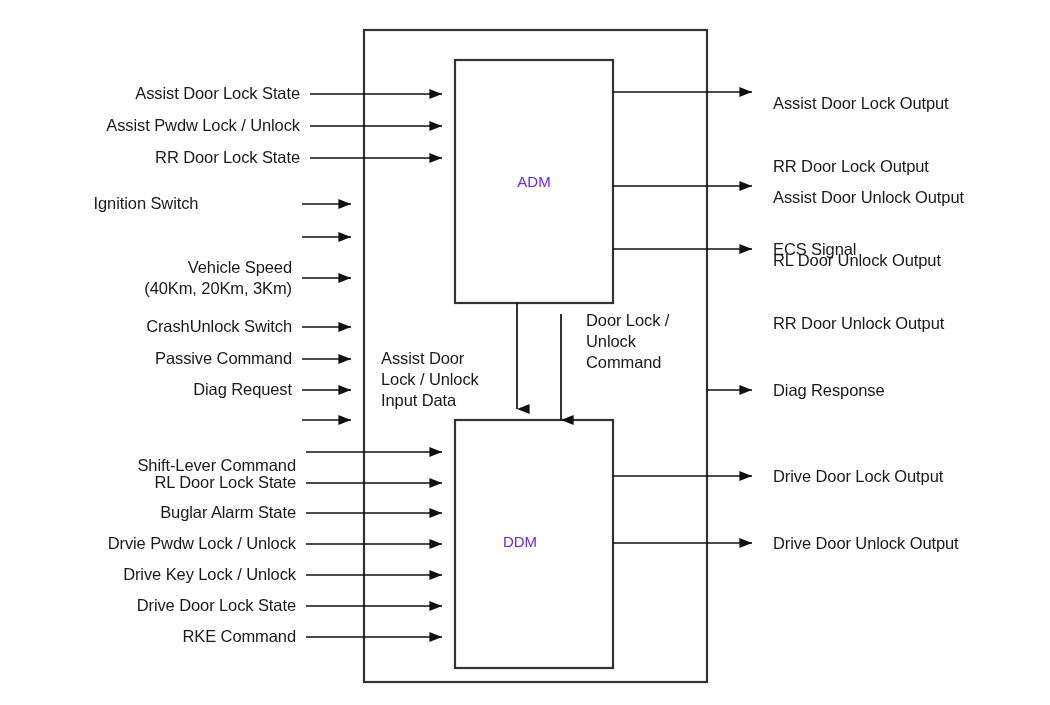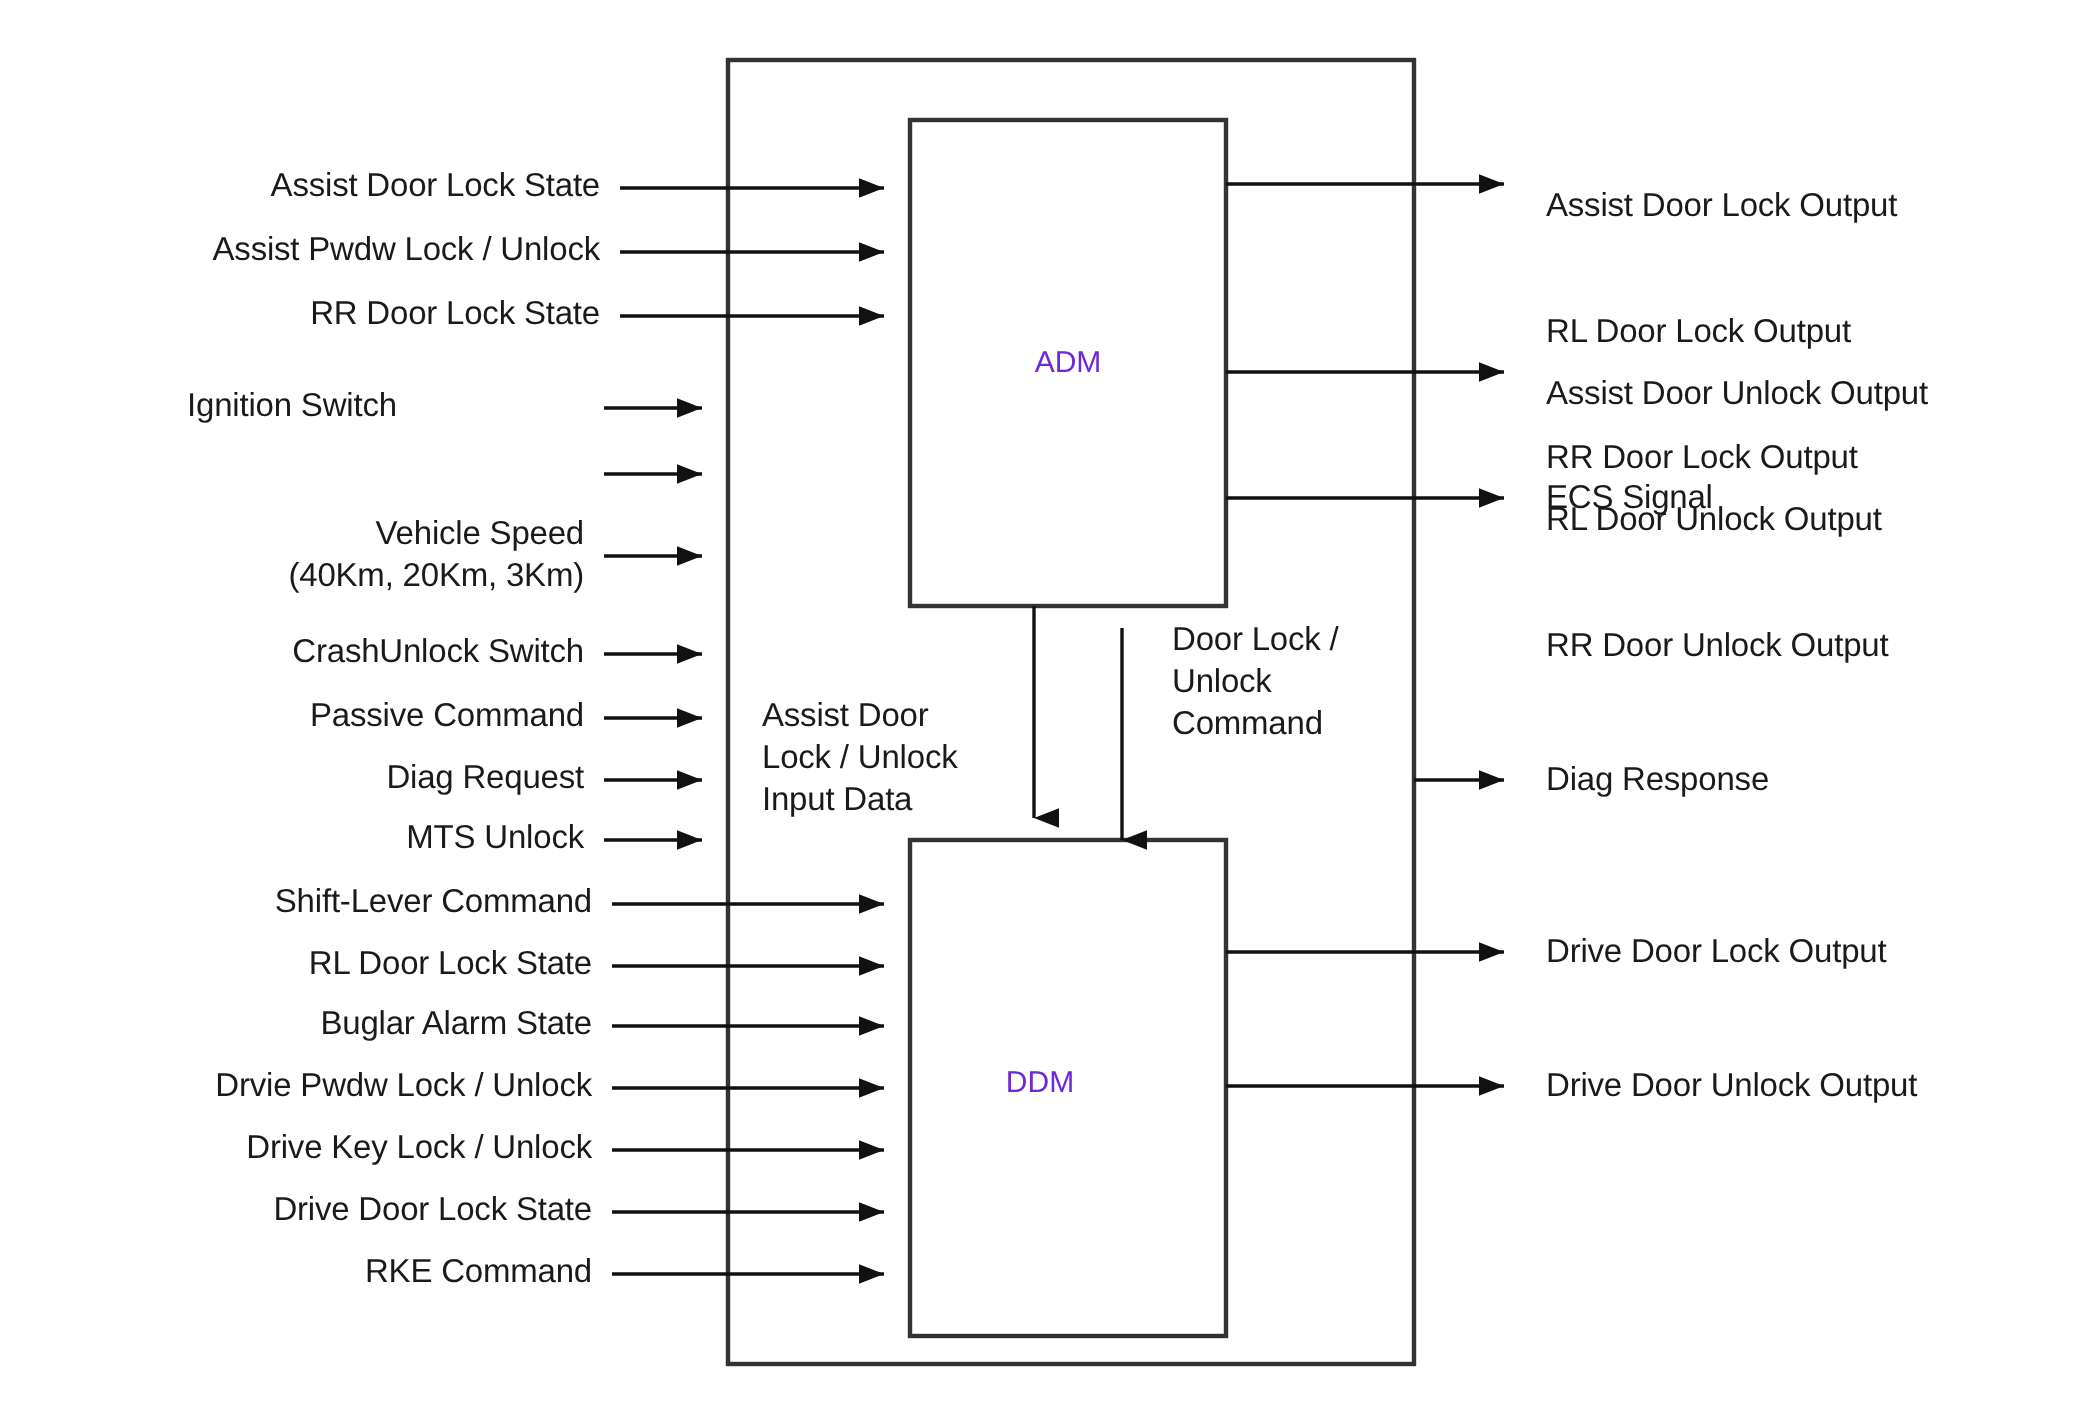--- a/index.html
+++ b/index.html
@@ -118,40 +118,38 @@
   <div class="lbl r" style="left:0px; top:83px; width:300px;">Assist Door Lock State</div>
   <div class="lbl r" style="left:0px; top:115px; width:300px;">Assist Pwdw Lock / Unlock</div>
   <div class="lbl r" style="left:0px; top:147px; width:300px;">RR Door Lock State</div>
 
   <div class="lbl r" style="left:0px; top:193px; width:292px;text-align:center;">Ignition Switch</div>
   <div class="lbl r" style="left:0px; top:257px; width:292px;">Vehicle Speed
 (40Km, 20Km, 3Km)</div>
   <div class="lbl r" style="left:0px; top:316px; width:292px;">CrashUnlock Switch</div>
   <div class="lbl r" style="left:0px; top:348px; width:292px;">Passive Command</div>
   <div class="lbl r" style="left:0px; top:379px; width:292px;">Diag Request</div>
-  <div class="lbl r" style="left:0px; top:409px; width:292px;">MTS Unlock</div>
 
-  <div class="lbl r" style="left:0px; top:441px; width:296px;">Shift-Lever Command</div>
+  <div class="lbl r" style="left:0px; top:455px; width:296px;">Shift-Lever Command</div>
   <div class="lbl r" style="left:0px; top:472px; width:296px;">RL Door Lock State</div>
   <div class="lbl r" style="left:0px; top:502px; width:296px;">Buglar Alarm State</div>
   <div class="lbl r" style="left:0px; top:533px; width:296px;">Drvie Pwdw Lock / Unlock</div>
   <div class="lbl r" style="left:0px; top:564px; width:296px;">Drive Key Lock / Unlock</div>
   <div class="lbl r" style="left:0px; top:595px; width:296px;">Drive Door Lock State</div>
   <div class="lbl r" style="left:0px; top:626px; width:296px;">RKE Command</div>
 
   <div class="lbl l" style="left:381px; top:320px; width:110px;margin-top:28px;">Assist Door
 Lock / Unlock
 Input Data</div>
   <div class="lbl c" style="left:586px; top:310px; width:115px;">Door Lock /
 Unlock
 Command</div>
 
   <div class="lbl l" style="left:773px; top:51px; width:270px;">
     <div>Assist Door Lock Output</div>
-    <div>RL Door Lock Output</div>
     <div>RR Door Lock Output</div>
   </div>
 
   <div class="lbl l" style="left:773px; top:145px; width:270px;">
     <div>Assist Door Unlock Output</div>
     <div>RL Door Unlock Output</div>
     <div>RR Door Unlock Output</div>
   </div>
 
   <div class="lbl l" style="left:773px; top:239px; width:270px;">ECS Signal</div>

